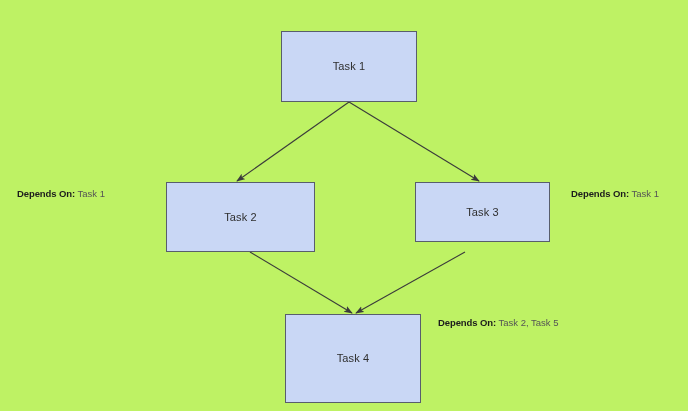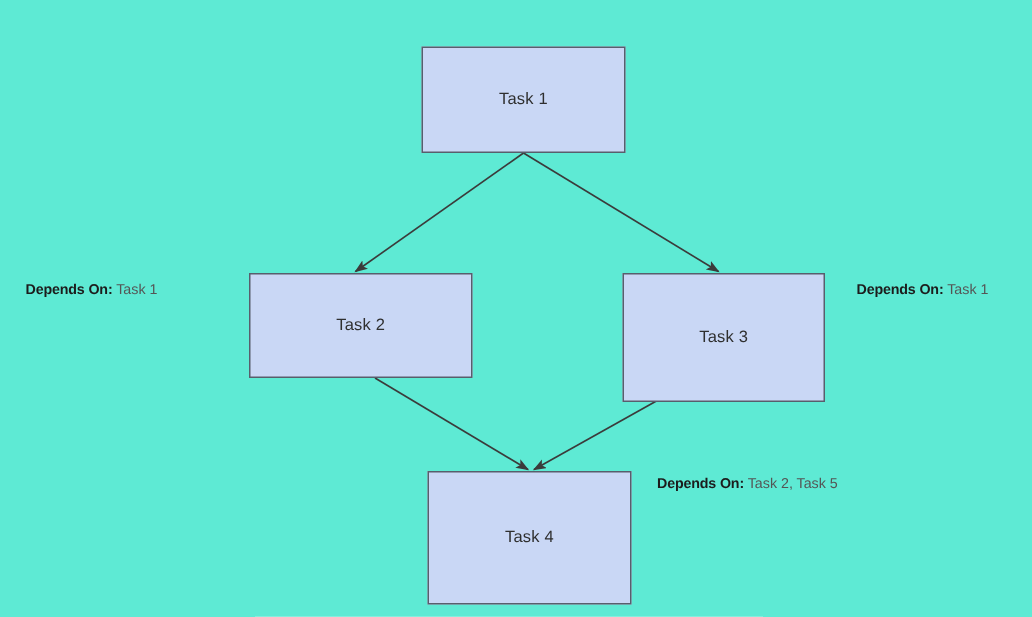--- a/index.html
+++ b/index.html
@@ -11,21 +11,21 @@
     width: 688px;
     height: 411px;
     background: #f9f9f9;
     font-family: "Liberation Sans", sans-serif;
     overflow: hidden;
   }
   #canvas {
     position: relative;
     width: 688px;
     height: 411px;
-    background: #5eead4;
+    background: #bef264;
   }
   #edge-layer {
     position: absolute;
     left: 0;
     top: 0;
     width: 688px;
     height: 411px;
     pointer-events: none;
   }
   .node {
@@ -83,21 +83,21 @@
       </g>
   </svg>
 
   <div id="nodes-group">
       <div class="node" style="left: 281px; top: 31px; width: 136px; height: 71px; background: rgb(201, 215, 245); border-color: rgb(88, 94, 108);">
         <span class="node-label">Task 1</span>
       </div>
       <div class="node" style="left: 166px; top: 182px; width: 149px; height: 70px; background: rgb(201, 215, 245); border-color: rgb(88, 94, 108);">
         <span class="node-label">Task 2</span>
       </div>
-      <div class="node" style="left: 415px; top: 182px; width: 135px; height: 86px; background: rgb(201, 215, 245); border-color: rgb(88, 94, 108);">
+      <div class="node" style="left: 415px; top: 182px; width: 135px; height: 60px; background: rgb(201, 215, 245); border-color: rgb(88, 94, 108);">
         <span class="node-label">Task 3</span>
       </div>
       <div class="node" style="left: 285px; top: 314px; width: 136px; height: 89px; background: rgb(201, 215, 245); border-color: rgb(88, 94, 108);">
         <span class="node-label">Task 4</span>
       </div>
     </div>
   <div id="annotations-group">
       <div class="dep-label" style="left: 17px; top: 189px;"><span class="dep-key">Depends On:</span> <span class="dep-val">Task 1</span></div>
       <div class="dep-label" style="left: 571px; top: 189px;"><span class="dep-key">Depends On:</span> <span class="dep-val">Task 1</span></div>
       <div class="dep-label" style="left: 438px; top: 318px;"><span class="dep-key">Depends On:</span> <span class="dep-val">Task 2, Task 5</span></div>

